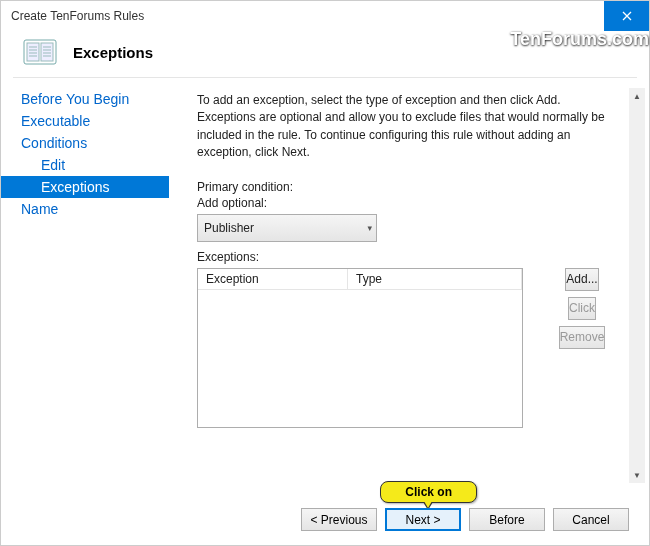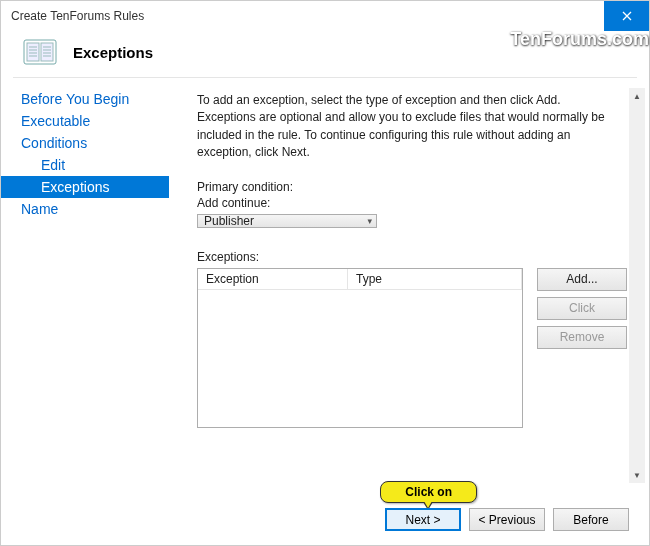--- a/index.html
+++ b/index.html
@@ -14,29 +14,29 @@
   .body { display: flex; height: 415px; }
   .sidebar { width: 168px; padding: 10px 0 0 0; font-size: 14px; }
   .nav-item { padding: 3px 0 3px 20px; color: #06c; cursor: default; white-space: nowrap; }
   .nav-item.indent { padding-left: 40px; }
   .nav-item.selected { background: #0078d7; color: #fff; }
   .content { flex: 1; position: relative; padding: 14px 22px 0 28px; font-size: 12px; color: #222; }
   .desc { line-height: 1.45; margin-bottom: 18px; padding-right: 6px;}
   .prim-label { margin-bottom: 2px; }
   .prim-value { margin-bottom: 20px; }
   .field-label { margin-bottom: 4px; }
-  .combo { width: 180px; height: 14px; border: 1px solid #adadad; background: linear-gradient(#f5f5f5,#e5e5e5); display: flex; align-items: center; padding: 0 4px 0 6px; font-size: 12px; justify-content: space-between; margin-bottom: 22px;}
+  .combo { width: 180px; height: 28px; border: 1px solid #adadad; background: linear-gradient(#f5f5f5,#e5e5e5); display: flex; align-items: center; padding: 0 4px 0 6px; font-size: 12px; justify-content: space-between; margin-bottom: 8px;}
   .combo .chev { font-size: 9px; color: #555; }
   .listbox-row { display: flex; align-items: flex-start; gap: 14px; margin-bottom: 8px;}
   .listbox { flex: 1; height: 160px; border: 1px solid #adadad; background: #fff; }
   .listbox-head { display: flex; background: #f0abfc; font-size: 12px; border-bottom: 1px solid #e5e5e5;}
   .listbox-head div { padding: 3px 8px; border-right: 1px solid #e5e5e5; background:#fff; }
   .col-exc { width: 150px; }
   .col-type { flex: 1; }
-  .side-btns { width: 90px; display: flex; flex-direction: column; gap: 6px; }
+  .side-btns { width: 90px; display: flex; flex-direction: column; gap: 6px; align-items: center; }
   .btn { height: 23px; border: 1px solid #adadad; background: linear-gradient(#f5f5f5,#e5e5e5); font-size: 12px; display: flex; align-items: center; justify-content: center; cursor: default; }
   .btn.disabled { color: #9a9a9a; }
   .vscroll { position: absolute; right: 4px; top: 10px; bottom: 10px; width: 16px; background: #f0f0f0; display: flex; flex-direction: column; align-items: center; }
   .vscroll .arr { width: 16px; height: 16px; display: flex; align-items: center; justify-content: center; font-size: 8px; color: #555;}
   .vscroll .track { flex: 1; }
   .footer { position: absolute; bottom: 14px; right: 20px; display: flex; gap: 8px; }
   .footer .btn { width: 76px; }
   .footer .btn.primary { border: 2px solid #0078d7; background: #e5f1fb; }
   .callout { position: absolute; bottom: 42px; right: 172px; background: #f5ea1a; border: 1px solid #333; border-radius: 8px; padding: 3px 24px; font-size: 12px; font-weight: bold; box-shadow: 1px 1px 2px rgba(0,0,0,.3);}
   .callout:after { content:""; position:absolute; bottom:-8px; left: 42px; width:0; height:0; border-left:5px solid transparent; border-right:5px solid transparent; border-top:8px solid #333;}
@@ -88,21 +88,21 @@
       <div class="nav-item indent">Edit</div>
       <div class="nav-item indent selected">Exceptions</div>
       <div class="nav-item">Name</div>
     </div>
 
     <div class="content">
       <div class="desc">To add an exception, select the type of exception and then click Add. Exceptions are optional and allow you to exclude files that would normally be included in the rule. To continue configuring this rule without adding an exception, click Next.</div>
 
       <div class="prim-label">Primary condition:</div>
 
-      <div class="field-label">Add continue:</div>
+      <div class="field-label">Add optional:</div>
       <div class="combo">
         <span>Publisher</span>
         <span class="chev">▾</span>
       </div>
 
       <div class="field-label">Exceptions:</div>
       <div class="listbox-row">
         <div class="listbox">
           <div class="listbox-head">
             <div class="col-exc">Exception</div>
@@ -120,18 +120,19 @@
         <div class="arr">▲</div>
         <div class="track"></div>
         <div class="arr">▼</div>
       </div>
     </div>
   </div>
 
   <div class="callout">Click on</div>
 
   <div class="footer">
+    <div class="btn">&lt; Previous</div>
     <div class="btn primary">Next &gt;</div>
-    <div class="btn">&lt; Previous</div>
     <div class="btn">Before</div>
+    <div class="btn">Cancel</div>
   </div>
 
 </div>
 
 </body></html>

